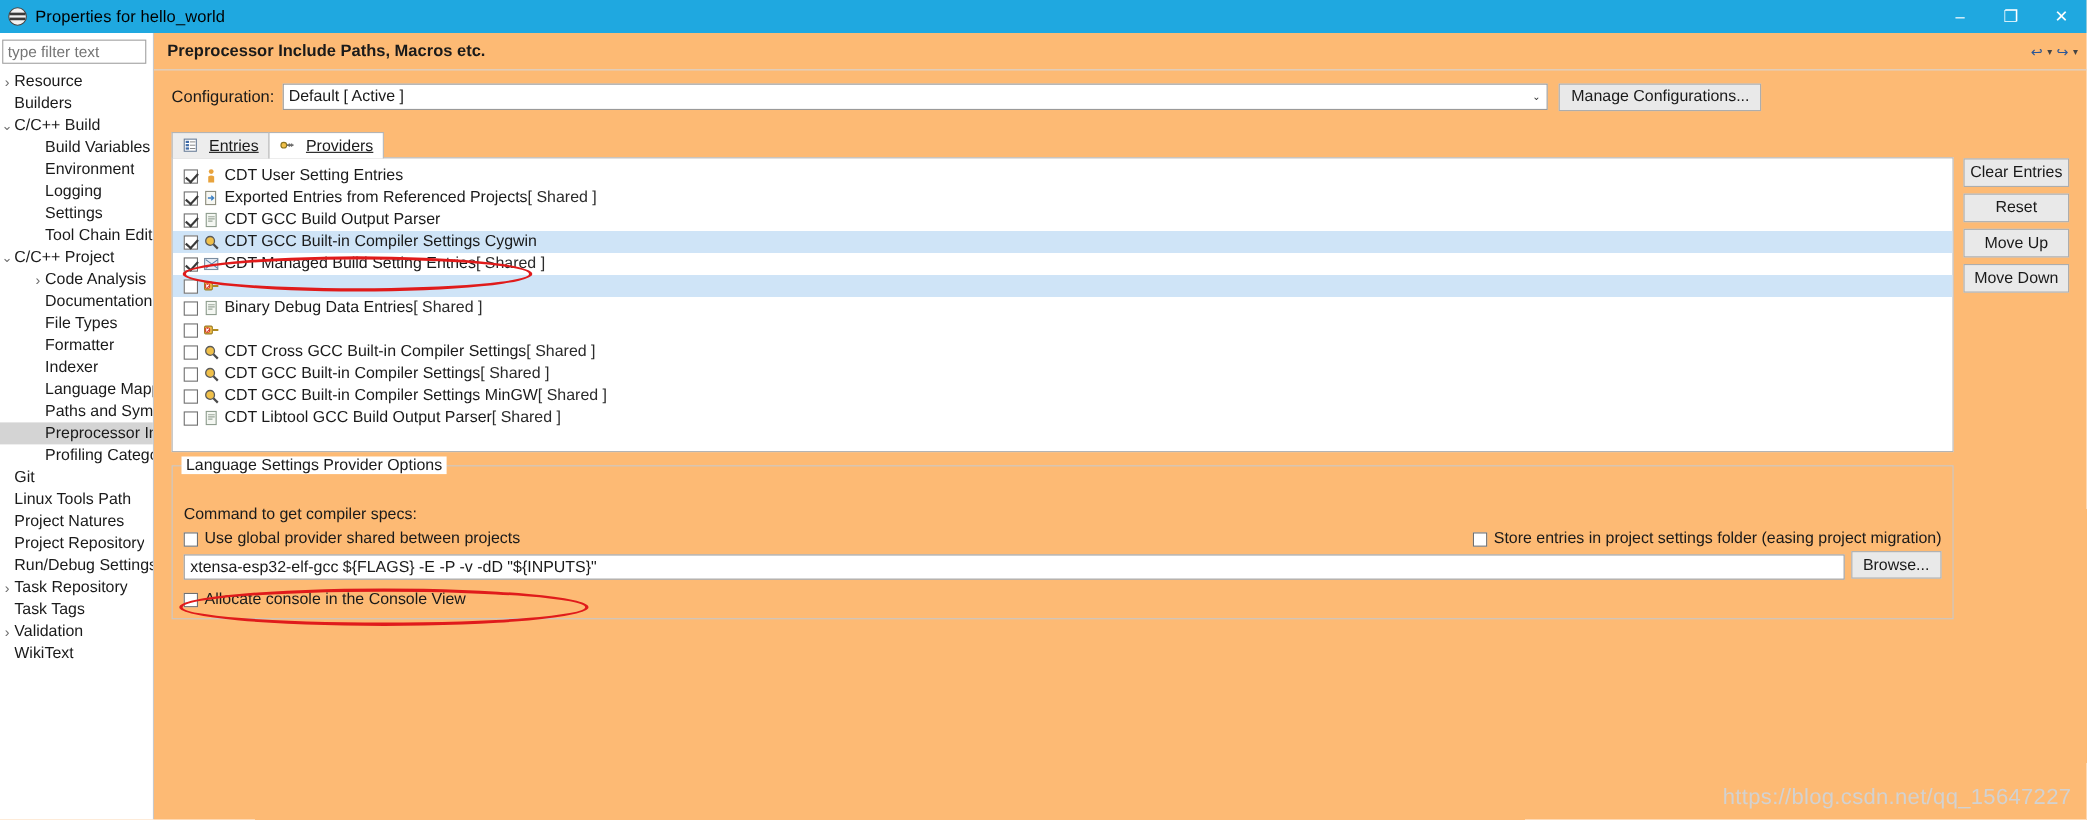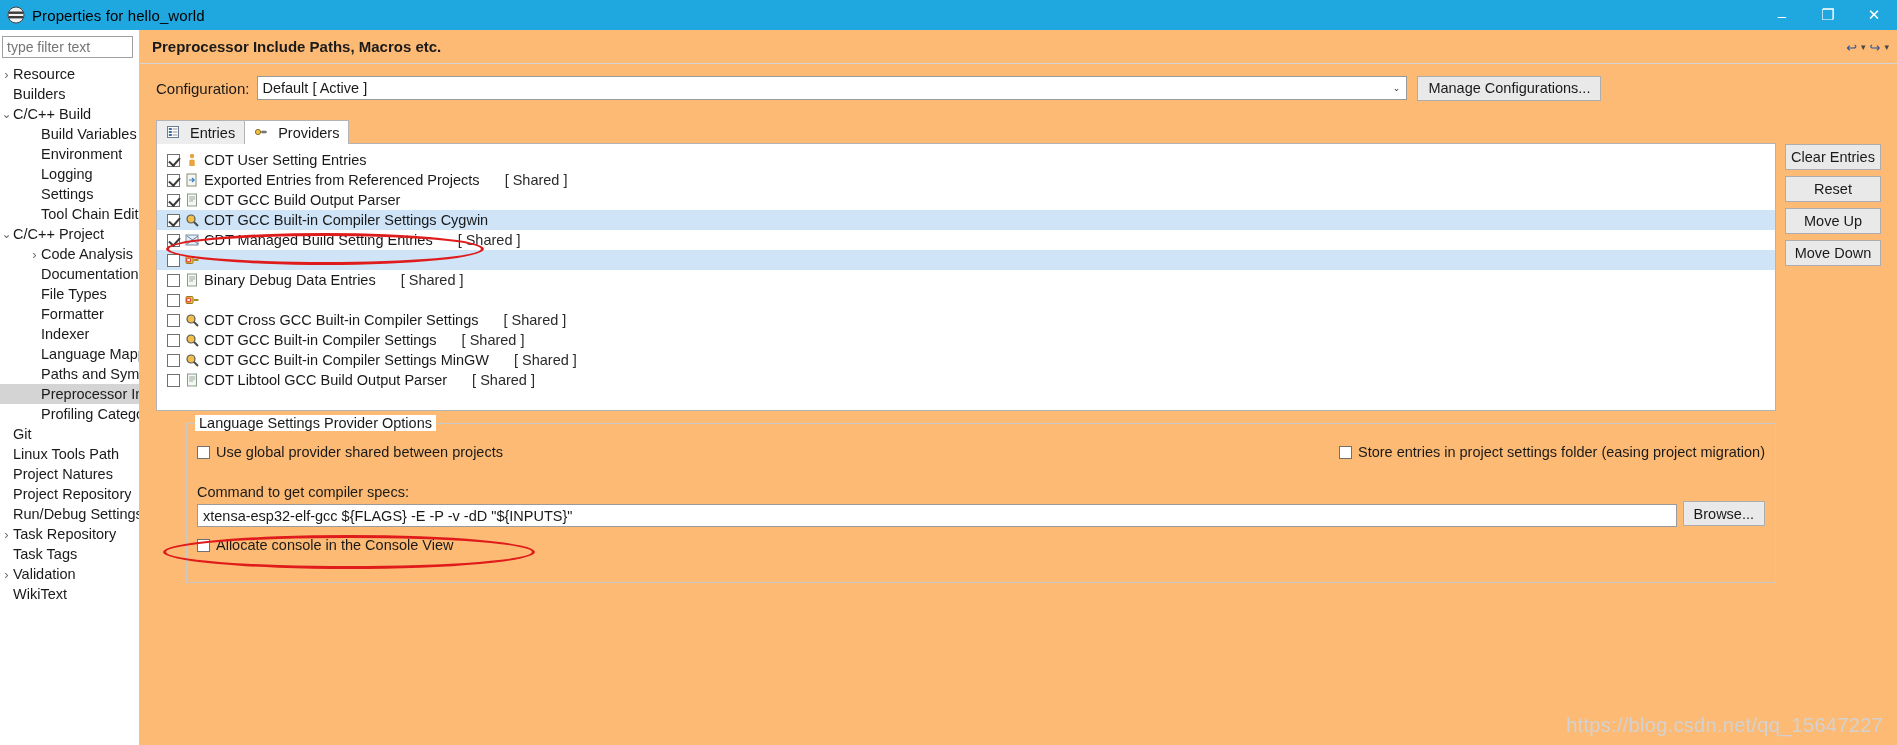--- a/index.html
+++ b/index.html
@@ -93,21 +93,21 @@
     position:absolute; right:6px; top:50%; transform:translateY(-50%);
     font-size:9px; color:#333;
   }
   #manage-btn{
     margin-left:10px; height:25px; padding:0 10px; border:1px solid #adadad;
     background:#e9e9e9; font-size:14.5px; font-family:"Liberation Sans",sans-serif;
     display:flex; align-items:center;
   }
 
   
-  #tabs{ display:flex; align-items:flex-end; height:24px; position:relative; z-index:2; }
+  #tabs{ display:flex; align-items:flex-end; height:24px; position:relative; z-index:2;text-decoration:underline; }
   .tab{
     height:24px; display:flex; align-items:center; gap:5px;
     padding:0 9px; border:1px solid #b4b4b4; border-bottom:none;
     background:#ededed; font-size:14.5px; margin-right:-1px;
   }
   .tab.active{ background:#ffffff; }
 
   
   #list-wrap{ display:flex; align-items:flex-start; }
   #plist{
@@ -123,35 +123,35 @@
   .cb{
     width:13px;height:13px;border:1px solid #707070;background:#fff;
     flex:0 0 13px; margin-right:5px; position:relative;
   }
   .cb.checked::after{
     content:""; position:absolute; left:3px; top:0px; width:5px; height:9px;
     border:solid #3a3a3a; border-width:0 2px 2px 0; transform:rotate(42deg);
   }
   .picon{ width:16px; flex:0 0 16px; margin-right:3px; height:15px; position:relative; }
   .ptext{ }
-  .shared{ color:#2b2b2b; margin-left:25px; }
+  .shared{ color:#2b2b2b; margin-left:0; }
 
   #side-buttons{
     width:96px; flex:0 0 96px; margin-left:9px; display:flex; flex-direction:column; gap:6px;
   }
   #side-buttons .sbtn{
     height:26px; border:1px solid #adadad; background:#e9e9e9;
     font-size:14.5px; display:flex; align-items:center; justify-content:center;
     font-family:"Liberation Sans",sans-serif;
   }
 
   
   #options-group{
     margin-top:12px; margin-right:105px; border:1px solid #c9c9c9; position:relative;
-    padding:14px 10px 10px 10px; height:160px;margin-left:30px;
+    padding:14px 10px 10px 10px; height:140px;
   }
   #options-legend{
     position:absolute; top:-9px; left:8px; background:#fff; padding:0 4px;
     font-size:14.5px;
   }
   .optrow{ display:flex; align-items:center; height:20px; font-size:14.5px; }
   .optrow .cb{ margin-right:6px; }
   #opt-line1{ display:flex; justify-content:space-between; margin-top:4px; }
   #cmd-label{ margin-top:22px; font-size:14.5px; }
   #cmd-input{
@@ -470,32 +470,32 @@
             <div class="sbtn">Clear Entries</div>
             <div class="sbtn">Reset</div>
             <div class="sbtn">Move Up</div>
             <div class="sbtn">Move Down</div>
           </div>
       </div>
 
       <div id="options-group">
         <span id="options-legend">Language Settings Provider Options</span>
 
+        <div id="cmd-label">Command to get compiler specs:</div>
+
         <div id="opt-line1">
           <div class="optrow">
             <span class="cb"></span>
             <span>Use global provider shared between projects</span>
           </div>
           <div class="optrow">
             <span class="cb"></span>
             <span>Store entries in project settings folder (easing project migration)</span>
           </div>
         </div>
-
-        <div id="cmd-label">Command to get compiler specs:</div>
         <div id="cmd-row">
           <div id="cmd-input">xtensa-esp32-elf-gcc ${FLAGS} -E -P -v -dD "${INPUTS}"</div>
           <div id="browse-btn">Browse...</div>
         </div>
 
         <div class="optrow" style="margin-top:8px">
           <span class="cb"></span>
           <span>Allocate console in the Console View</span>
         </div>
       </div>

